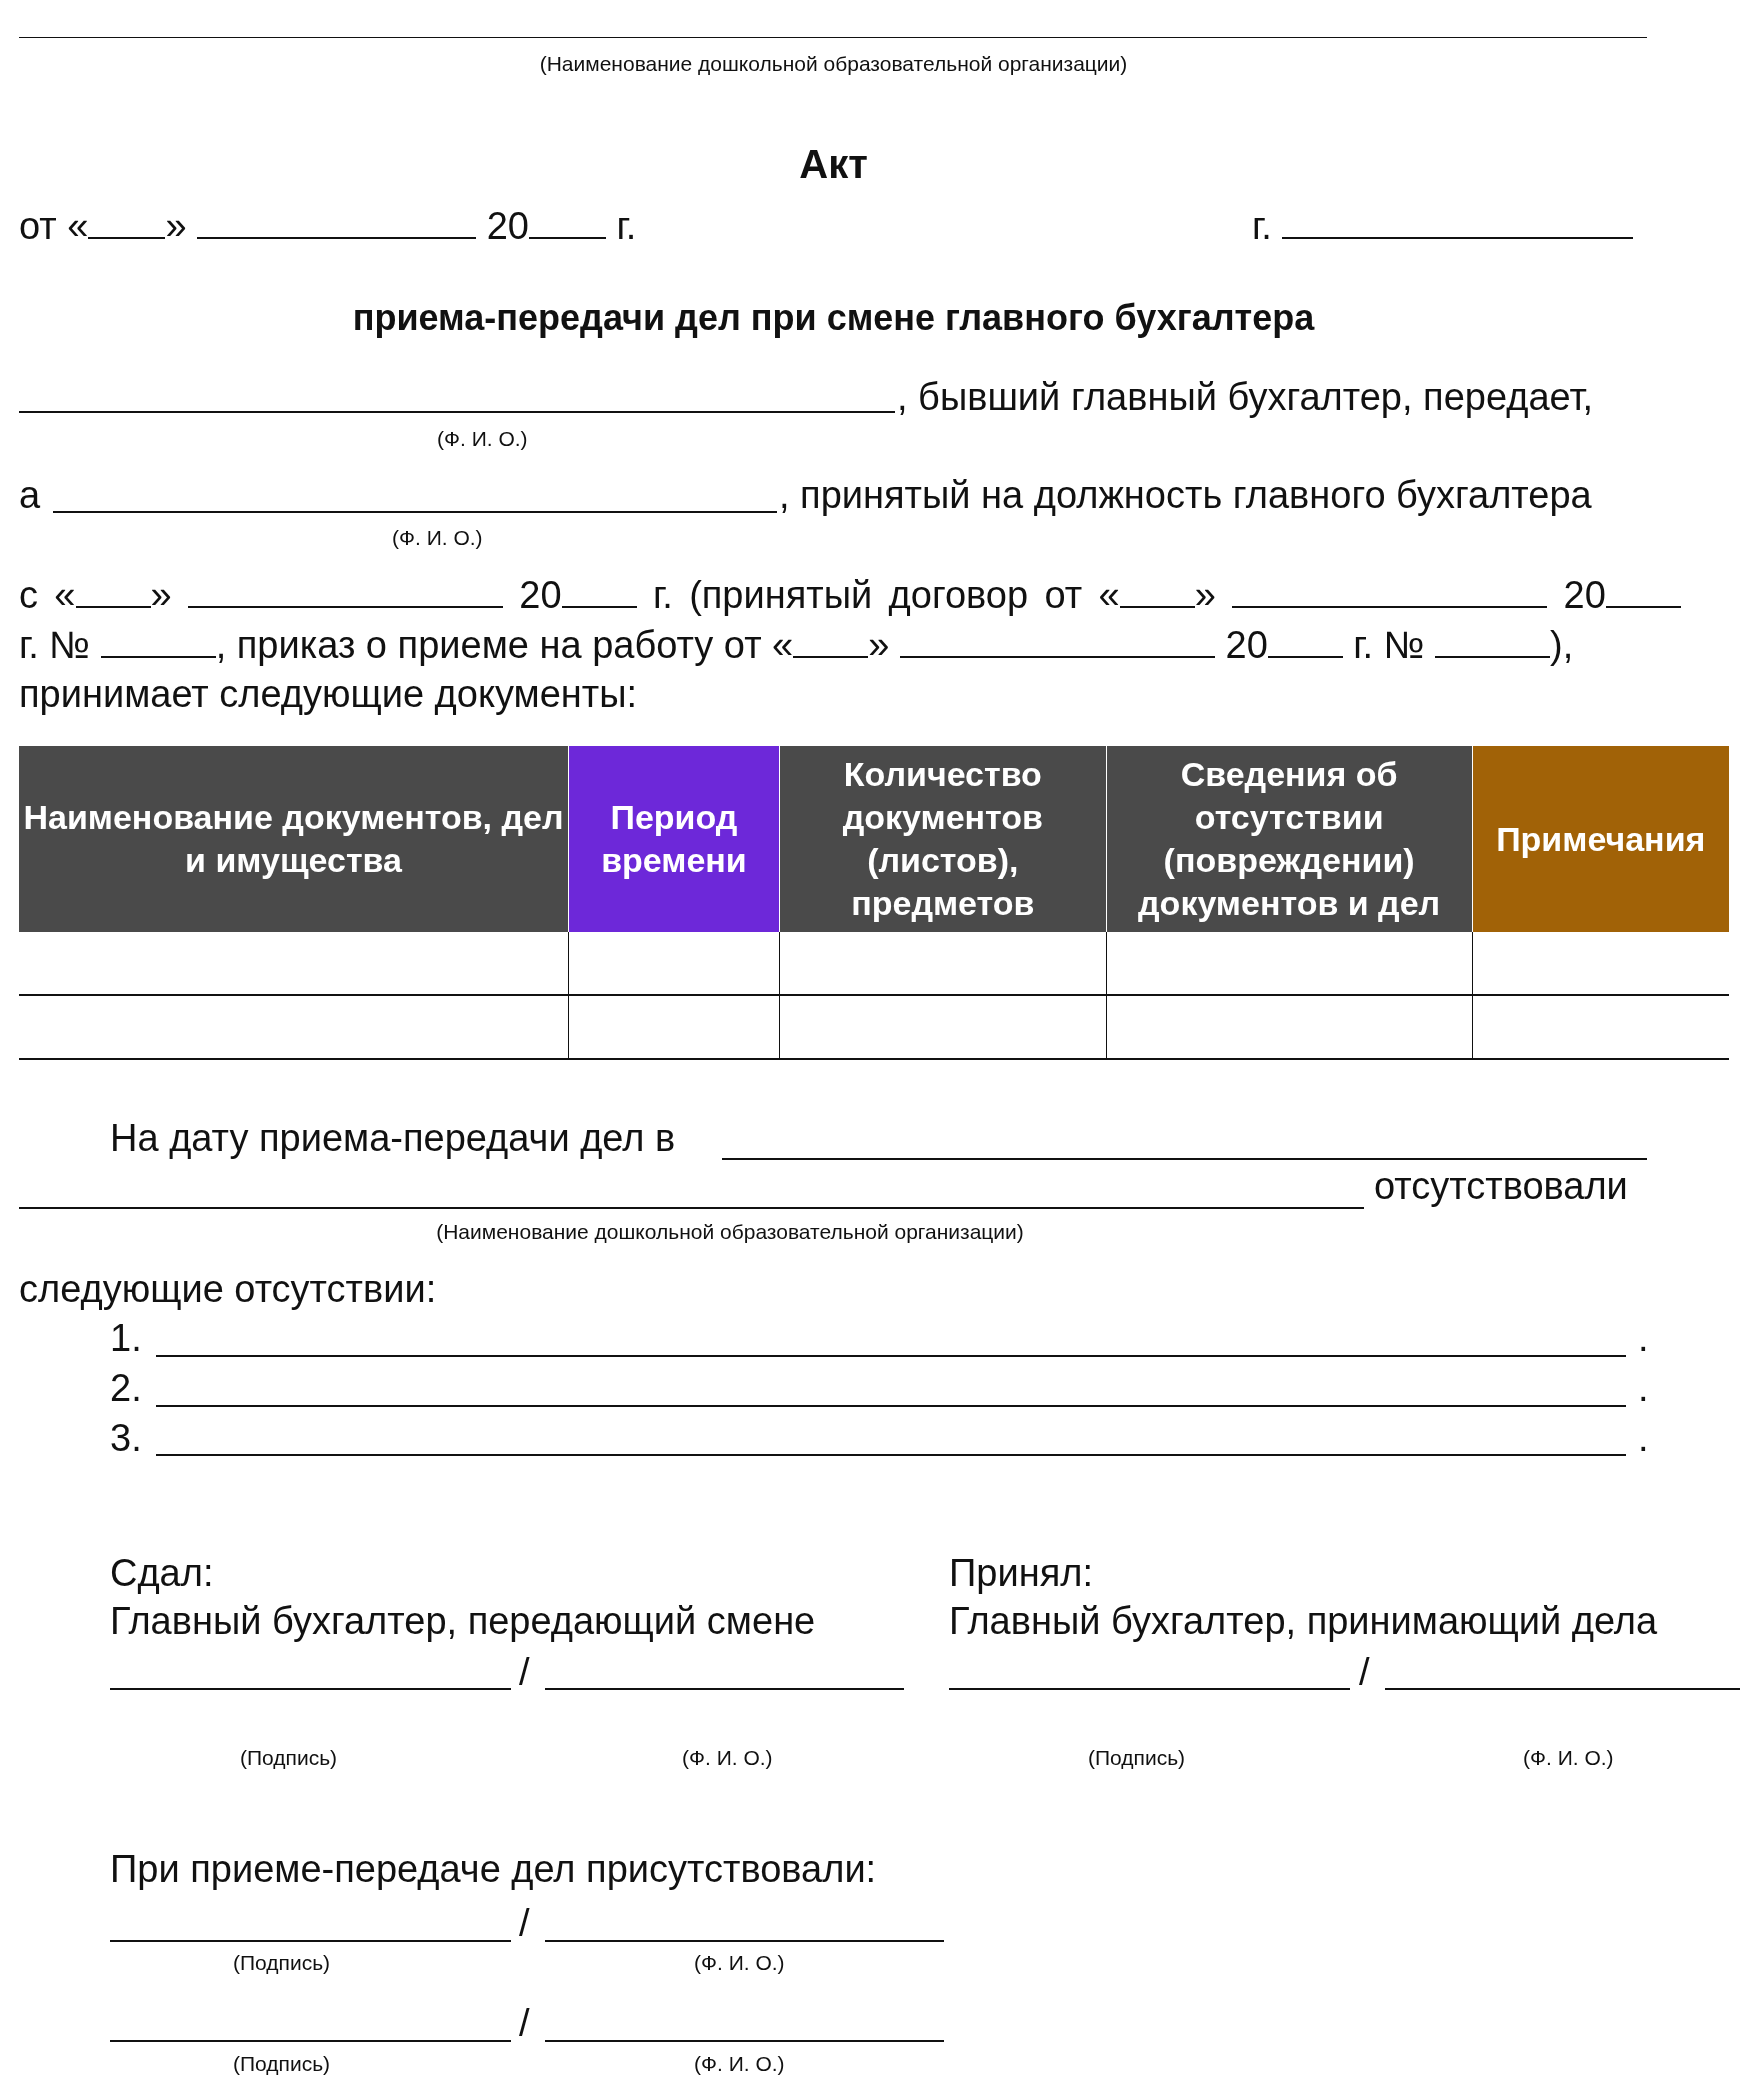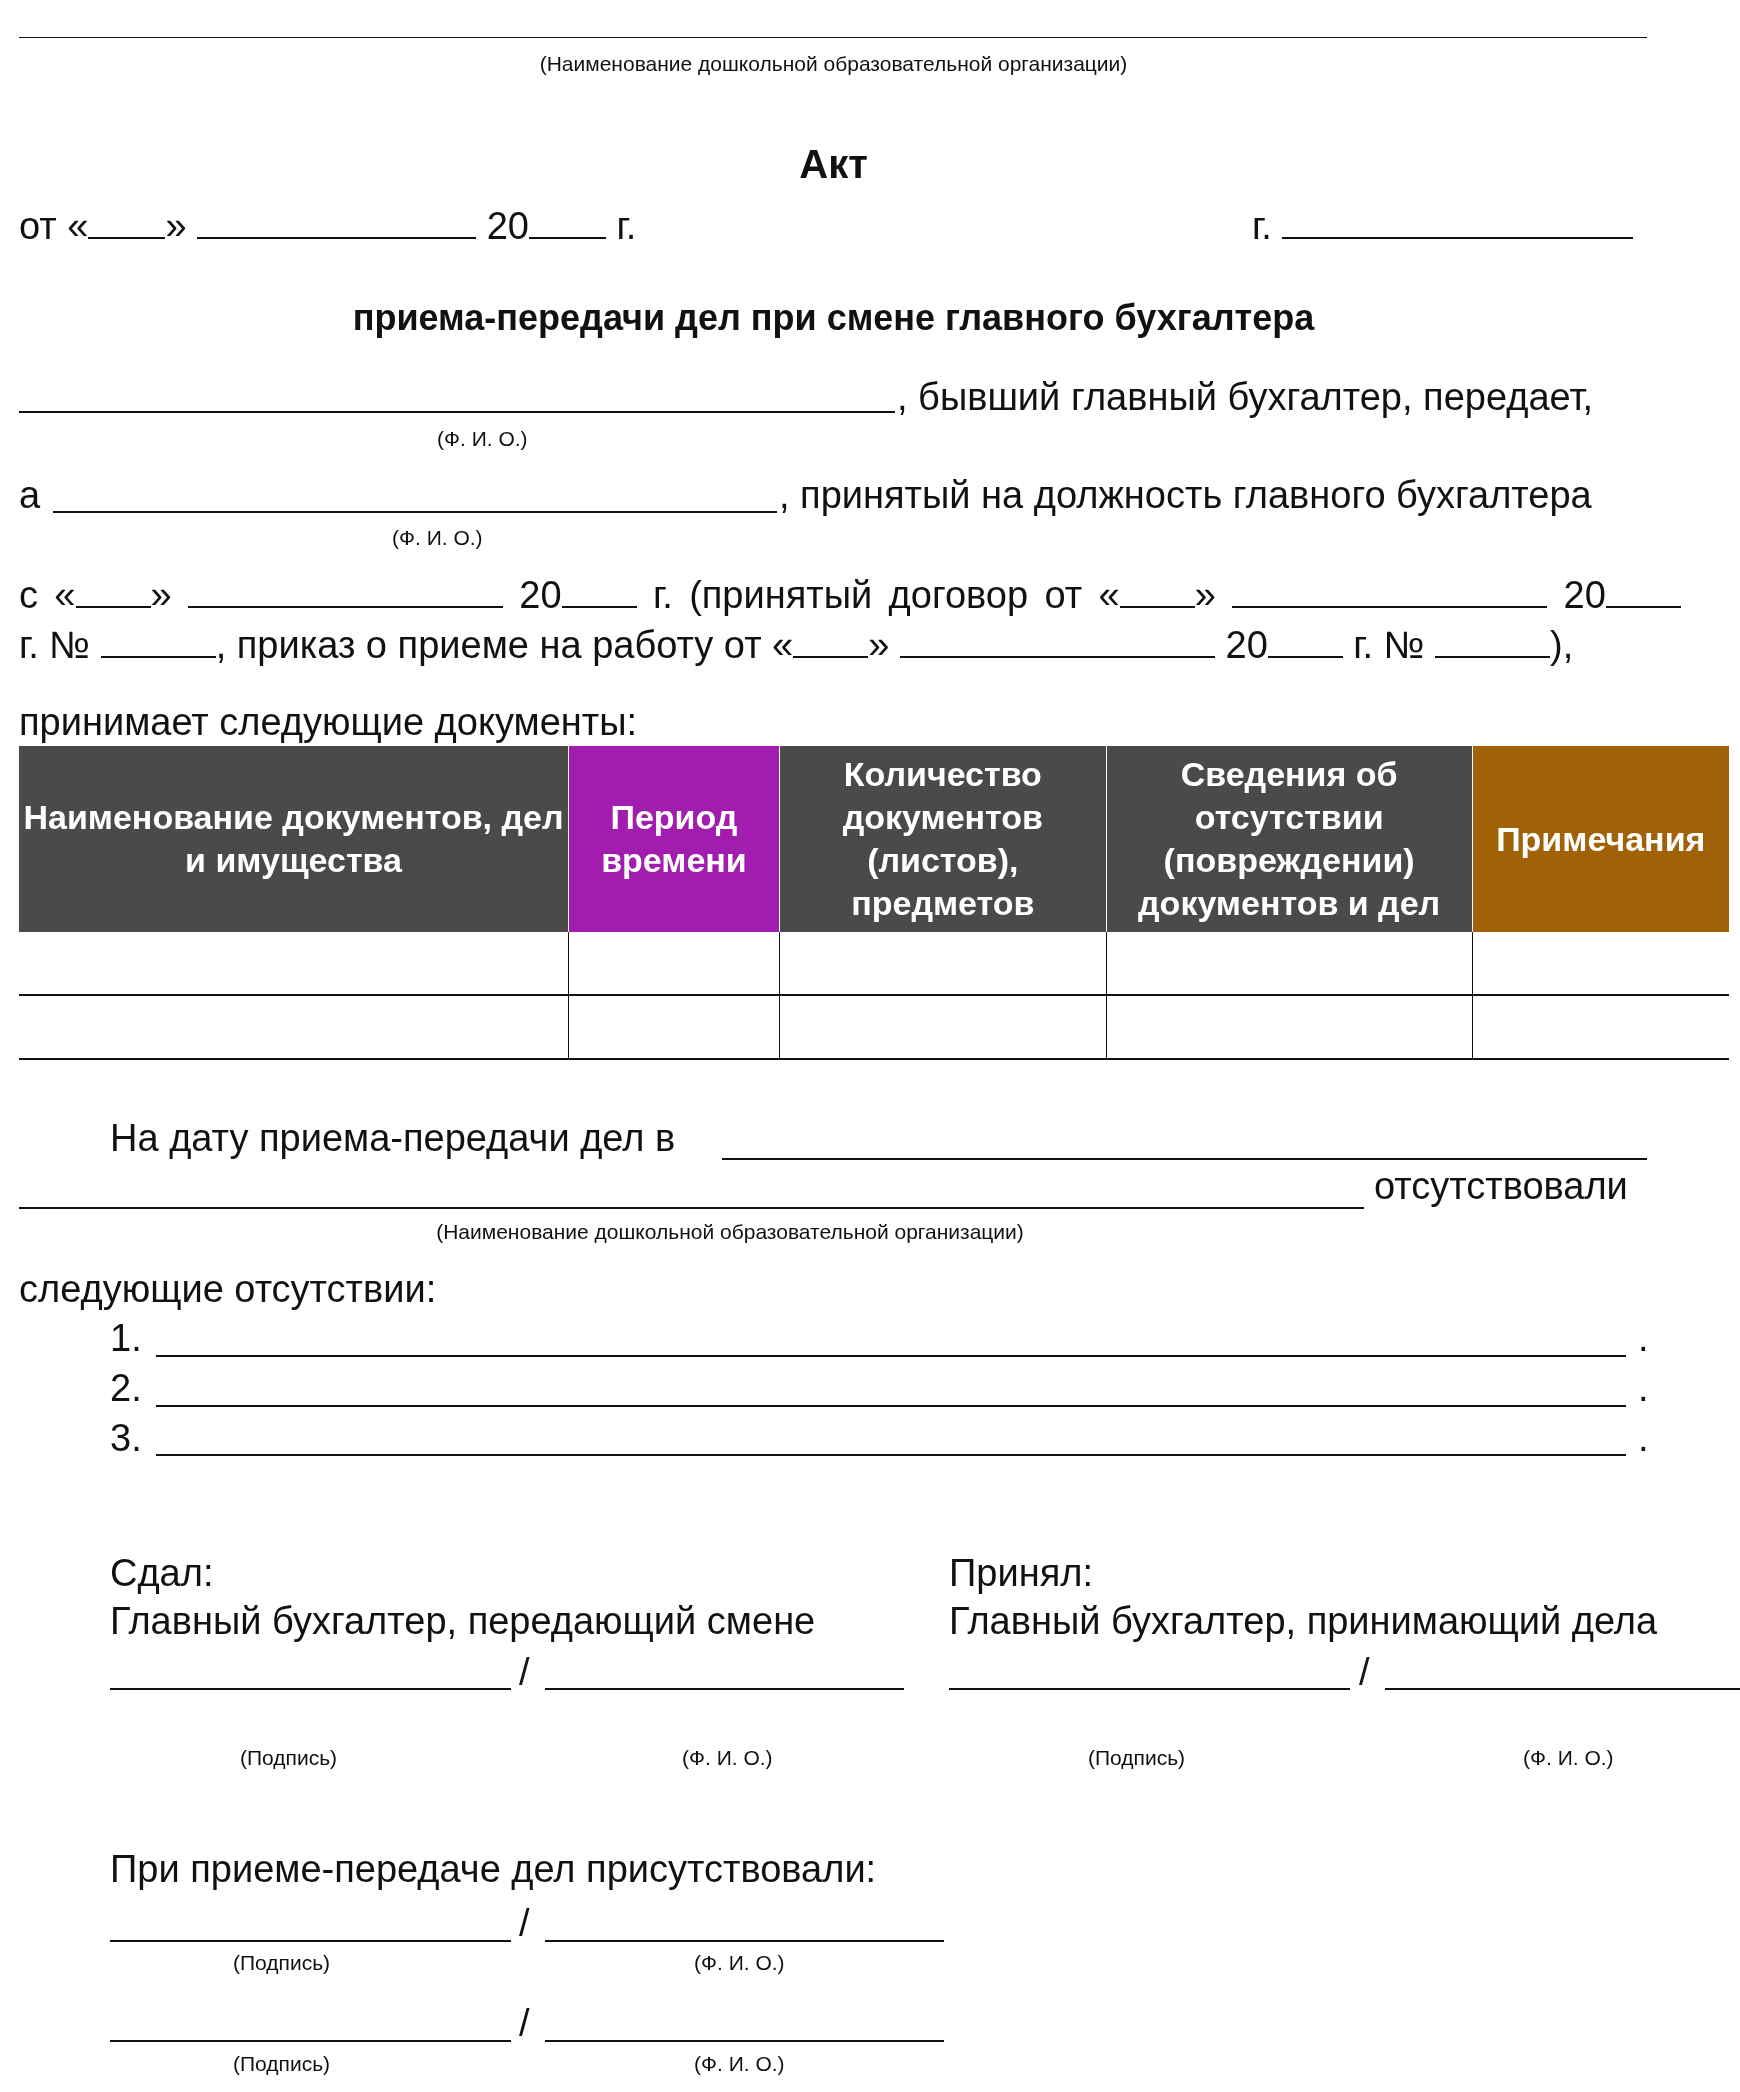--- a/index.html
+++ b/index.html
@@ -58,34 +58,34 @@
   <span>20</span><span class="fill" style="width:75px;"></span>
 </div>
 <div class="abs t" style="left:19px; top:623px;">
   <span>г. №</span>
   <span class="fill" style="width:115px;"></span><span>, приказ о приеме на работу от «</span><span class="fill" style="width:75px;"></span><span>»</span>
   <span class="fill" style="width:315px;"></span>
   <span>20</span><span class="fill" style="width:75px;"></span>
   <span>г. №</span>
   <span class="fill" style="width:115px;"></span><span>),</span>
 </div>
-<div class="abs t" style="left:19px; top:672px;margin-top:28px;">принимает следующие документы:</div>
+<div class="abs t" style="left:19px; top:672px;">принимает следующие документы:</div>
 
 <table class="docs">
   <colgroup>
     <col style="width:550px">
       <col style="width:211px">
       <col style="width:327px">
       <col style="width:366px">
       <col style="width:257px">
   </colgroup>
   <thead>
     <tr>
       <th style="background: rgb(74, 74, 74);">Наименование документов, дел и имущества</th>
-      <th style="background: #a21caf;">Период времени</th>
+      <th style="background: #6d28d9;">Период времени</th>
       <th style="background: rgb(74, 74, 74);">Количество документов (листов), предметов</th>
       <th style="background: rgb(74, 74, 74);">Сведения об отсутствии (повреждении) документов и дел</th>
       <th style="background: #a16207;">Примечания</th>
     </tr>
   </thead>
   <tbody>
     <tr class="r1">
       <td></td>
       <td></td>
       <td></td>

